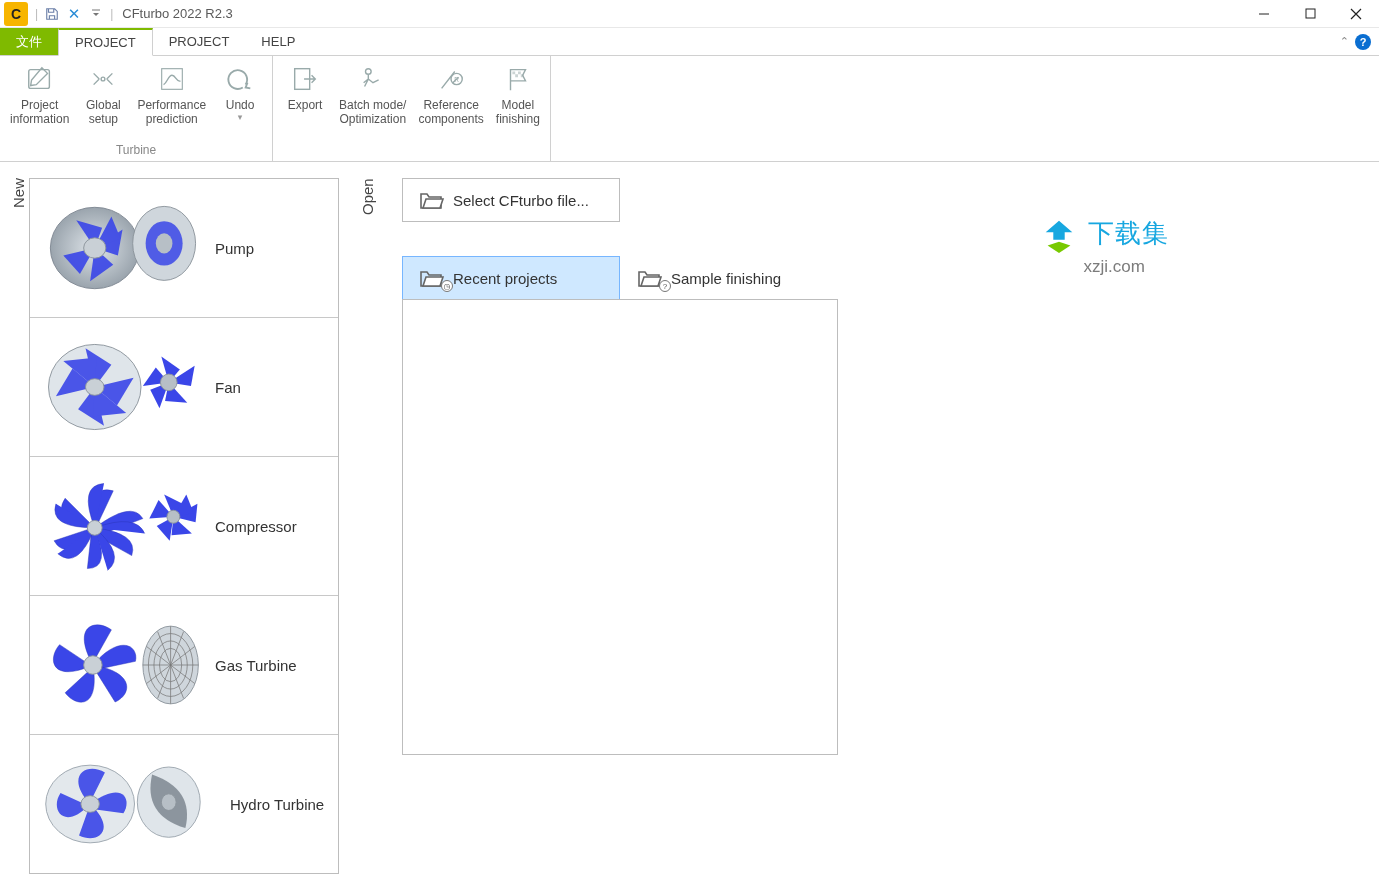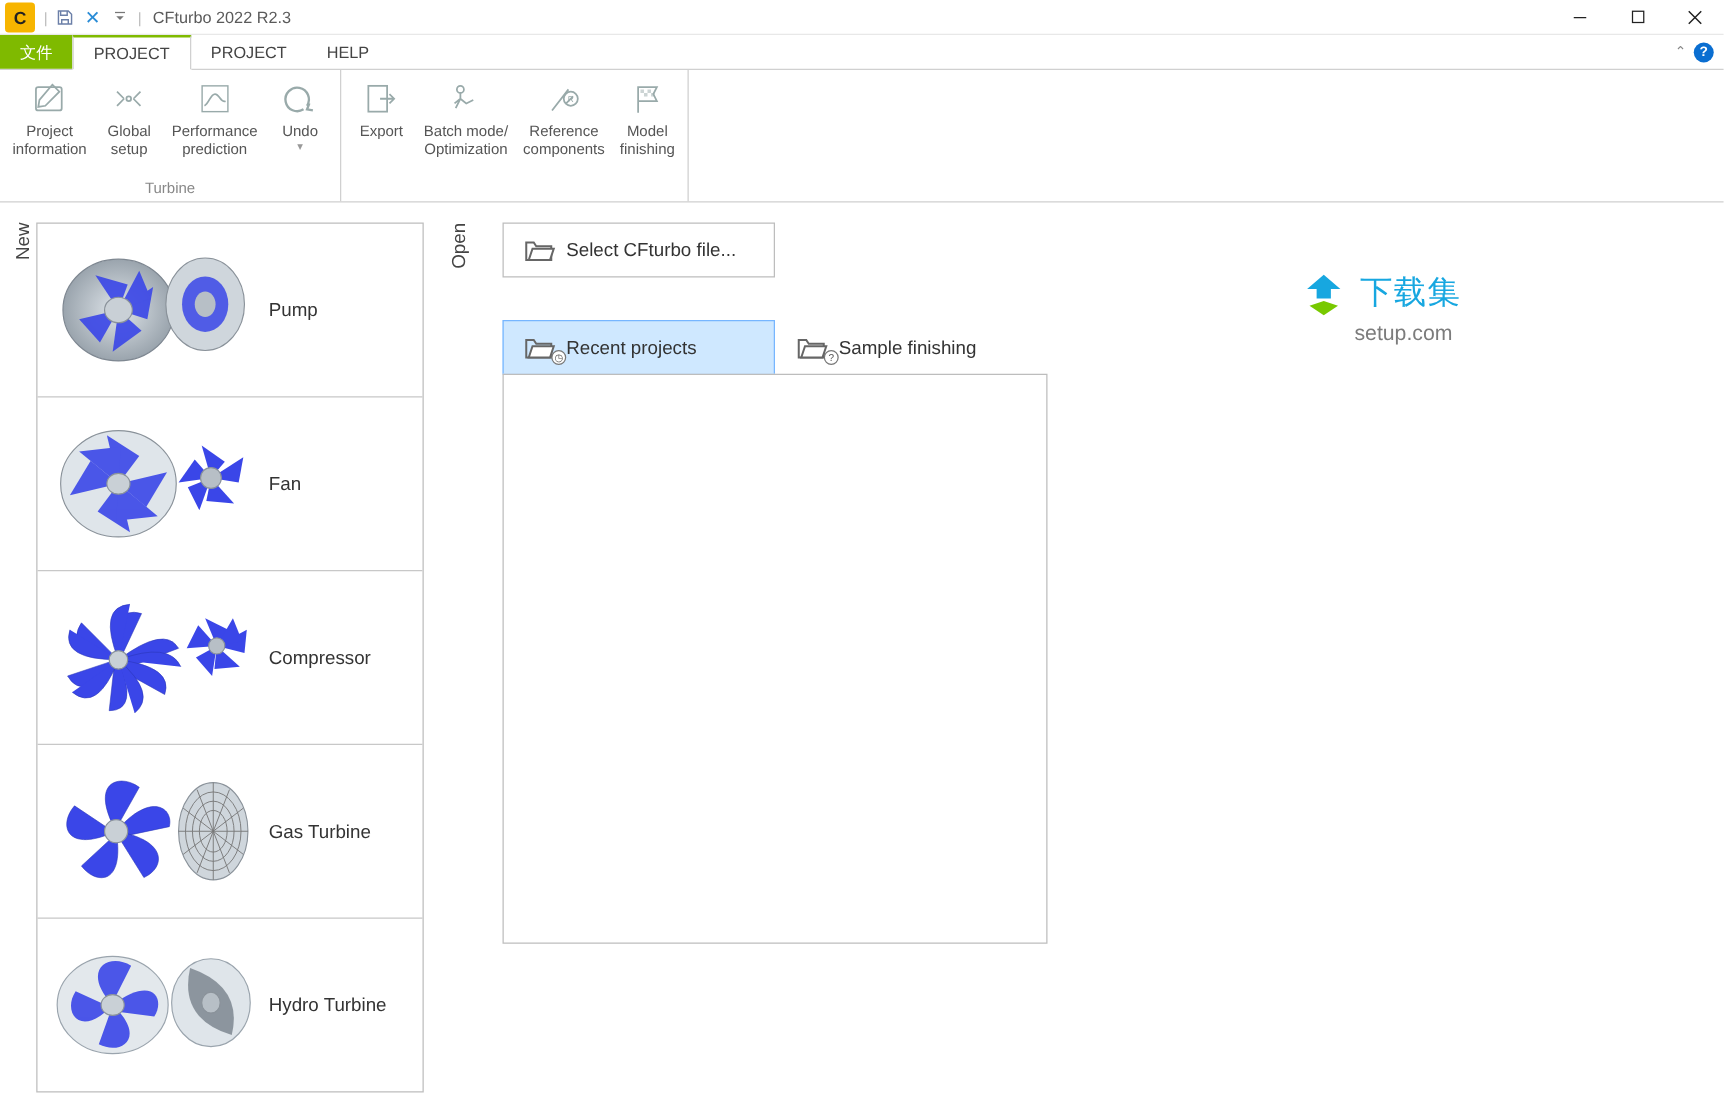--- a/index.html
+++ b/index.html
@@ -25,21 +25,21 @@
   .ribbon-group-items { flex:1; display:flex; align-items:flex-start; padding:4px 4px 0 4px; }
   .ribbon-group-label { text-align:center; font-size:12px; color:#888; padding:2px 0 4px; }
   .ribbon-item { display:flex; flex-direction:column; align-items:center; justify-content:flex-start; padding:2px 6px; min-width:56px; cursor:pointer; color:#555; font-size:12px; text-align:center; }
   .ribbon-item .ri-icon { width:34px; height:34px; display:flex; align-items:center; justify-content:center; margin-bottom:2px; color:#888; }
   .ribbon-item .ri-label { line-height:1.2; white-space:pre-line; }
   
   .workspace { position:relative; padding:16px 8px 8px 8px; display:flex; height:calc(882px - 28px - 28px - 106px); }
   .vert-label { writing-mode:vertical-rl; transform:rotate(180deg); font-size:15px; color:#444; padding:6px 2px 0 2px; text-align:right; }
   .new-list { width:310px; border:1px solid #bdbdbd; display:flex; flex-direction:column; margin-right:18px; }
   .new-item { flex:1; display:flex; align-items:center; border-bottom:1px solid #c8c8c8; cursor:pointer; }
-  .new-item:last-child { border-bottom:none; }
+  .new-item:last-child { border-bottom:none;gap:15px; }
   .thumb { width:185px; height:100%; display:flex; align-items:center; justify-content:center; overflow:hidden; }
   .thumb svg { width:100%; height:100%; }
   .new-item-label { font-size:15px; color:#333; }
   .open-col { display:flex; }
   .open-panel { display:flex; flex-direction:column;padding-left:24px; }
   .select-file { width:218px; height:44px; border:1px solid #bdbdbd; display:flex; align-items:center; cursor:pointer; background:#fff; }
   .folder-icon { width:36px; display:flex; align-items:center; justify-content:center; color:#666; margin:0 4px 0 10px; }
   .select-file-label { font-size:15px; color:#333; }
   .proj-tabs { display:flex; margin-top:34px; }
   .proj-tab { display:flex; align-items:center; height:44px; cursor:pointer; border:1px solid transparent; }
@@ -389,16 +389,16 @@
   </div>
 
   <div class="watermark">
     <span class="wm-icon">
       <svg width="38" height="38" viewBox="0 0 40 40">
         <path d="M20 4L34 16H26v8H14v-8H6z" fill="#17a7e0"></path>
         <path d="M8 30l12 8 12-8-12-4z" fill="#78c900"></path>
       </svg>
     </span>
     <span class="cn">下载集</span>
-    <div class="en" style="margin-left:44px;">setup.com</div>
+    <div class="en" style="margin-left:44px;">xzji.com</div>
   </div>
 
 </div>
 
 </body></html>

